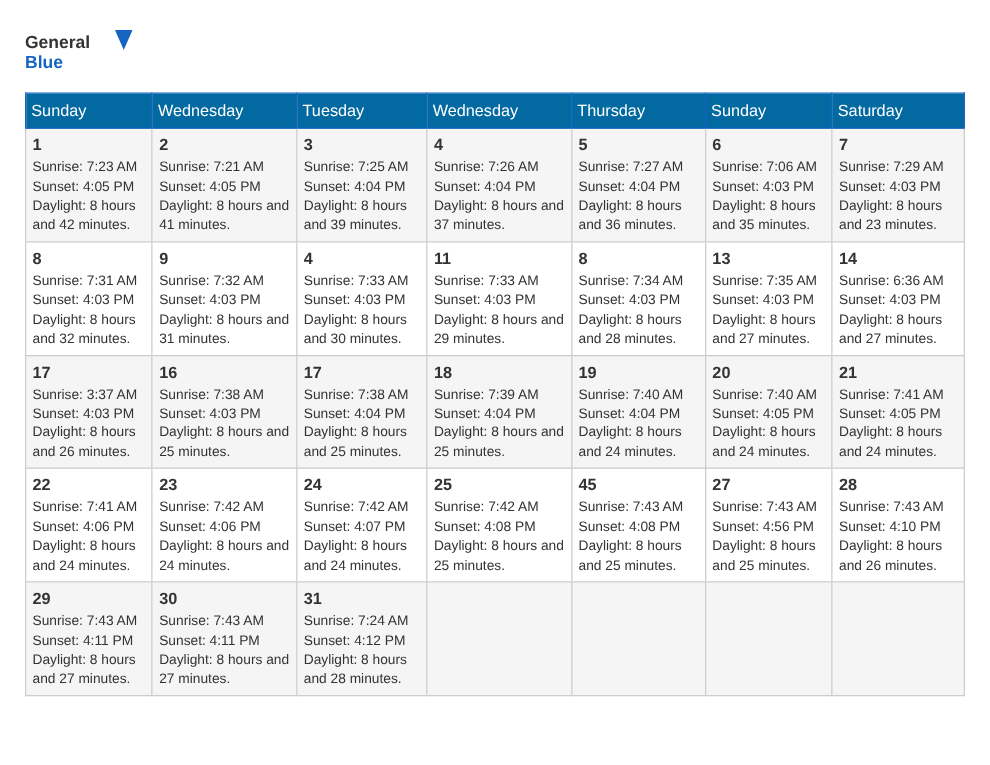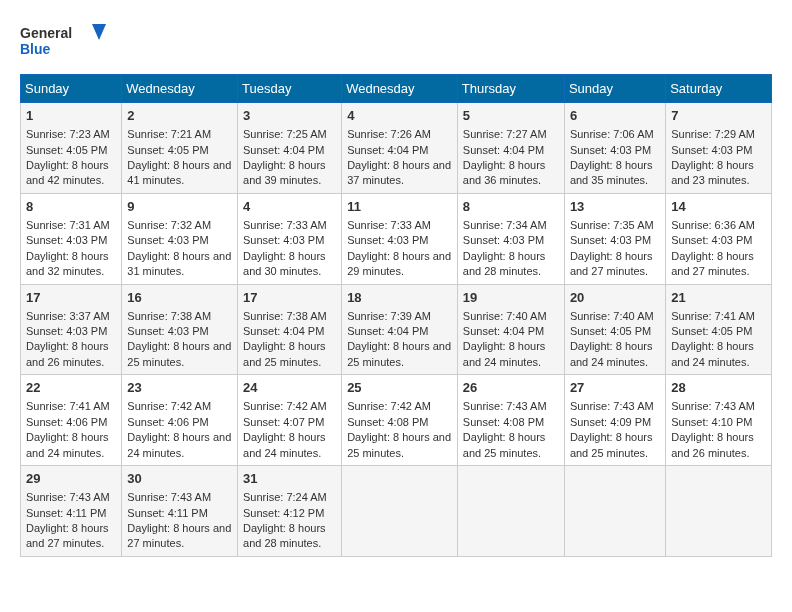--- a/index.html
+++ b/index.html
@@ -121,22 +121,22 @@
         <td><span class="day-num">18</span><span>Sunrise: 7:39 AM</span><br><span>Sunset: 4:04 PM</span><br><span>Daylight: 8 hours and 25 minutes.</span></td>
         <td><span class="day-num">19</span><span>Sunrise: 7:40 AM</span><br><span>Sunset: 4:04 PM</span><br><span>Daylight: 8 hours and 24 minutes.</span></td>
         <td><span class="day-num">20</span><span>Sunrise: 7:40 AM</span><br><span>Sunset: 4:05 PM</span><br><span>Daylight: 8 hours and 24 minutes.</span></td>
         <td><span class="day-num">21</span><span>Sunrise: 7:41 AM</span><br><span>Sunset: 4:05 PM</span><br><span>Daylight: 8 hours and 24 minutes.</span></td>
       </tr>
       <tr>
         <td><span class="day-num">22</span><span>Sunrise: 7:41 AM</span><br><span>Sunset: 4:06 PM</span><br><span>Daylight: 8 hours and 24 minutes.</span></td>
         <td><span class="day-num">23</span><span>Sunrise: 7:42 AM</span><br><span>Sunset: 4:06 PM</span><br><span>Daylight: 8 hours and 24 minutes.</span></td>
         <td><span class="day-num">24</span><span>Sunrise: 7:42 AM</span><br><span>Sunset: 4:07 PM</span><br><span>Daylight: 8 hours and 24 minutes.</span></td>
         <td><span class="day-num">25</span><span>Sunrise: 7:42 AM</span><br><span>Sunset: 4:08 PM</span><br><span>Daylight: 8 hours and 25 minutes.</span></td>
-        <td><span class="day-num">26</span><span>Sunrise: 7:43 AM</span><br><span>Sunset: 4:08 PM</span><br><span>Daylight: 8 hours and 25 minutes.</span></td>
-        <td><span class="day-num">27</span><span>Sunrise: 7:43 AM</span><br><span>Sunset: 4:09 PM</span><br><span>Daylight: 8 hours and 25 minutes.</span></td>
+        <td><span class="day-num">45</span><span>Sunrise: 7:43 AM</span><br><span>Sunset: 4:08 PM</span><br><span>Daylight: 8 hours and 25 minutes.</span></td>
+        <td><span class="day-num">27</span><span>Sunrise: 7:43 AM</span><br><span>Sunset: 4:56 PM</span><br><span>Daylight: 8 hours and 25 minutes.</span></td>
         <td><span class="day-num">28</span><span>Sunrise: 7:43 AM</span><br><span>Sunset: 4:10 PM</span><br><span>Daylight: 8 hours and 26 minutes.</span></td>
       </tr>
       <tr>
         <td><span class="day-num">29</span><span>Sunrise: 7:43 AM</span><br><span>Sunset: 4:11 PM</span><br><span>Daylight: 8 hours and 27 minutes.</span></td>
         <td><span class="day-num">30</span><span>Sunrise: 7:43 AM</span><br><span>Sunset: 4:11 PM</span><br><span>Daylight: 8 hours and 27 minutes.</span></td>
         <td><span class="day-num">31</span><span>Sunrise: 7:24 AM</span><br><span>Sunset: 4:12 PM</span><br><span>Daylight: 8 hours and 28 minutes.</span></td>
         <td></td>
         <td></td>
         <td></td>
         <td></td>

